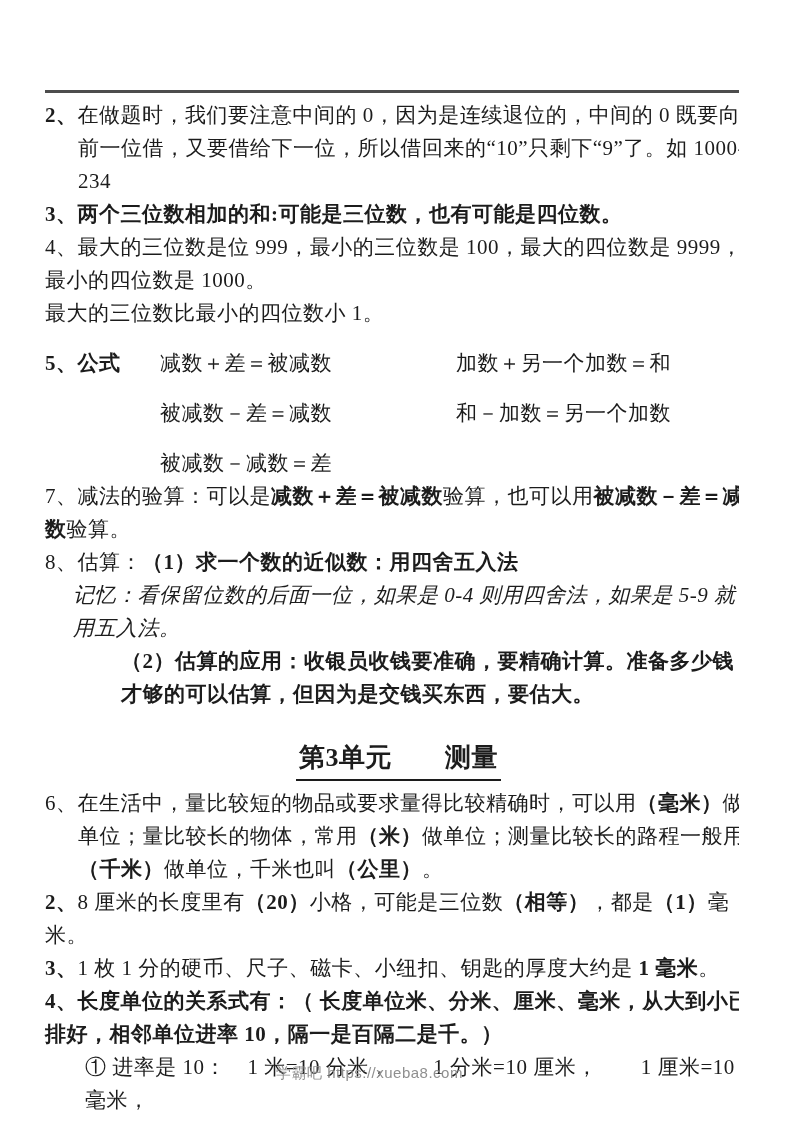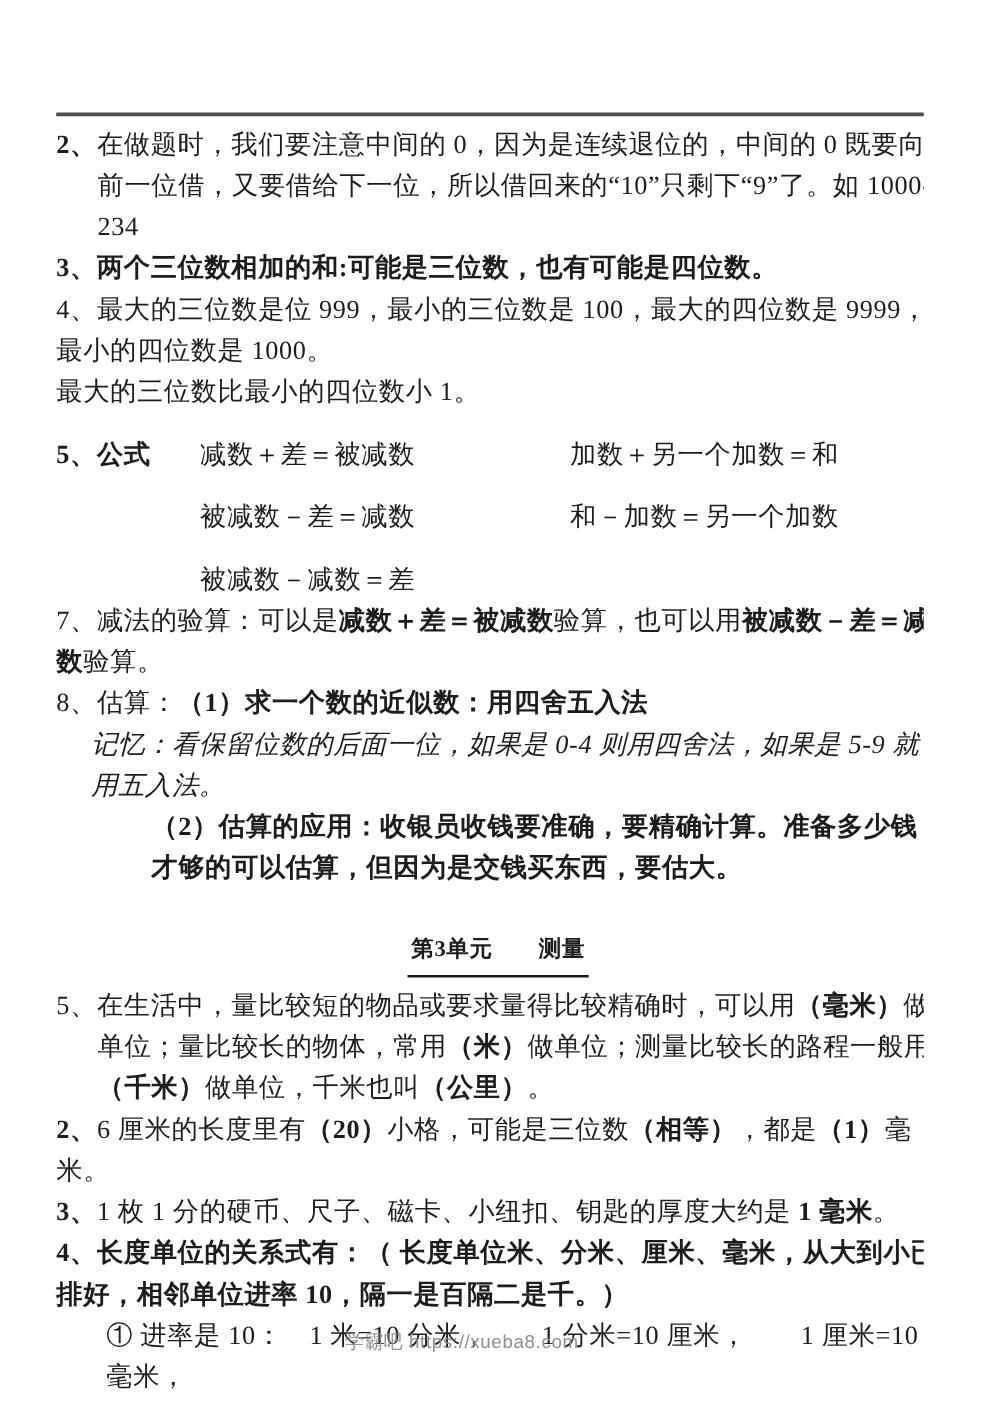--- a/index.html
+++ b/index.html
@@ -28,21 +28,21 @@
   .flat { }
   .ind1 { padding-left:28px;font-style:italic; }
   .ind2 { padding-left:76px; }
   .sub1 { padding-left:40px; white-space:pre-wrap; }
   .frow { display:flex;margin-top:17px; }
   .fc0 { width:115px; flex:none; }
   .fc1 { width:296px; flex:none; }
   .fc2 { flex:1; }
   .heading-wrap { text-align:center; margin:28px 0 6px 0; line-height:38px; }
   .heading {
-    font-weight:bold; font-size:18px;
+    font-weight:bold; font-size:26px;
     border-bottom:2.5px solid #1c1c1c;
     padding:0 3px 2px 3px;
     white-space:pre;
     display:inline-block;
   }
   .footer {
     position:absolute; left:0; top:1064px; width:100%;
     text-align:center;
     font-family:"Liberation Sans","DejaVu Sans",sans-serif;
     font-size:15px; color:#8f8f8f;
@@ -72,20 +72,20 @@
       <div class="frow">
         <span class="fc0"></span>
         <span class="fc1">被减数－减数＝差</span>
         <span class="fc2"></span>
       </div>
       <p class="flat"><span class="">7、减法的验算：可以是</span><span class="b">减数＋差＝被减数</span><span class="">验算，也可以用</span><span class="b">被减数－差＝减数</span><span class="">验算。</span></p>
       <p class="flat"><span class="">8、估算：</span><span class="b">（1）求一个数的近似数：用四舍五入法</span></p>
       <p class="ind1"><span class="">记忆：看保留位数的后面一位，如果是 0-4 则用四舍法，如果是 5-9 就用五入法。</span></p>
       <p class="ind2"><span class="b">（2）估算的应用：收银员收钱要准确，要精确计算。准备多少钱才够的可以估算，但因为是交钱买东西，要估大。</span></p>
       <div class="heading-wrap"><span class="heading">第3单元　　测量</span></div>
-      <p class="hang"><span class="">5、在生活中，量比较短的物品或要求量得比较精确时，可以用</span><span class="b">（毫米）</span><span class="">做单位；量比较长的物体，常用</span><span class="b">（米）</span><span class="">做单位；测量比较长的路程一般用</span><span class="b">（千米）</span><span class="">做单位，千米也叫</span><span class="b">（公里）</span><span class="">。</span></p>
-      <p class="flat"><span class="b">2、</span><span class="">6 厘米的长度里有</span><span class="b">（20）</span><span class="">小格，可能是三位数</span><span class="b">（相等）</span><span class="">，都是</span><span class="b">（1）</span><span class="">毫米。</span></p>
+      <p class="hang"><span class="">6、在生活中，量比较短的物品或要求量得比较精确时，可以用</span><span class="b">（毫米）</span><span class="">做单位；量比较长的物体，常用</span><span class="b">（米）</span><span class="">做单位；测量比较长的路程一般用</span><span class="b">（千米）</span><span class="">做单位，千米也叫</span><span class="b">（公里）</span><span class="">。</span></p>
+      <p class="flat"><span class="b">2、</span><span class="">8 厘米的长度里有</span><span class="b">（20）</span><span class="">小格，可能是三位数</span><span class="b">（相等）</span><span class="">，都是</span><span class="b">（1）</span><span class="">毫米。</span></p>
       <p class="flat"><span class="b">3、</span><span class="">1 枚 1 分的硬币、尺子、磁卡、小纽扣、钥匙的厚度大约是 </span><span class="b">1 毫米</span><span class="">。</span></p>
       <p class="flat"><span class="b">4、长度单位的关系式有：（ 长度单位米、分米、厘米、毫米，从大到小已排好，相邻单位进率 10，隔一是百隔二是千。）</span></p>
       <p class="sub1"><span class="">① 进率是 10：　1 米=10 分米，　　1 分米=10 厘米，　　1 厘米=10 毫米，</span></p>
     </div>
   <div class="footer">学霸吧 https://xueba8.com</div>
 </div>
 
 </body></html>

